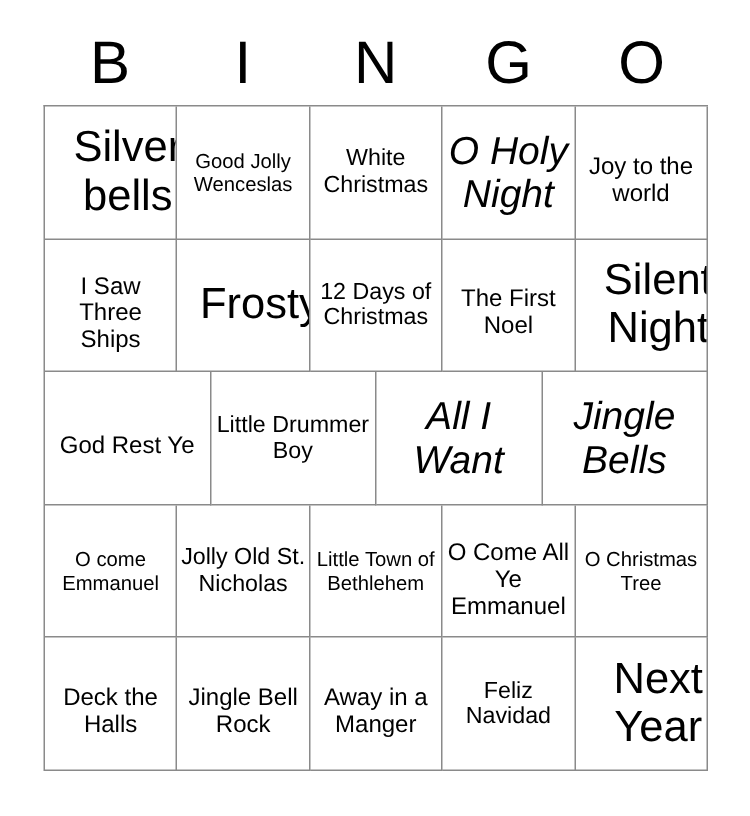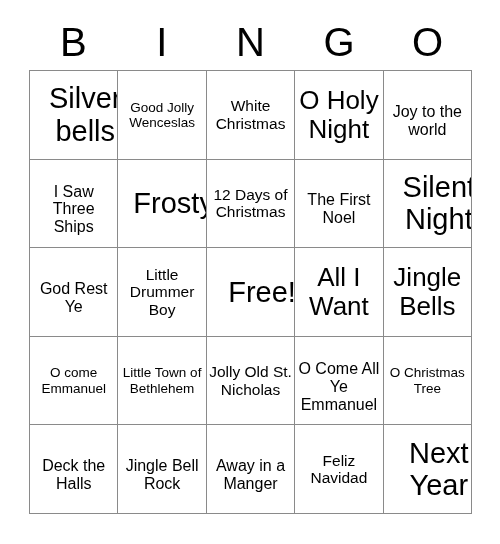--- a/index.html
+++ b/index.html
@@ -60,21 +60,21 @@
     overflow: hidden;
   }
   .cell-text {
     display: block;
     width: 100%;
     line-height: 1.12;
     word-wrap: break-word;
     color: #000000;
   }
   .size-xl .cell-text { font-size: 29px; margin-left: 23px; }
-  .size-lg .cell-text { font-size: 26px; }
+  .size-lg .cell-text { font-size: 26px; font-style: italic; }
   .size-md .cell-text { font-size: 16px; margin-top: 12px; }
   .size-sm .cell-text { font-size: 15.5px; }
   .size-xs .cell-text { font-size: 13.5px; }
 </style>
 </head>
 <body>
 
 <div id="card">
 
   <div id="header-row">
@@ -120,39 +120,36 @@
           <span class="cell-text">Silent Night</span>
         </div>
       </div>
       <div class="grid-row">
         <div class="cell size-md">
           <span class="cell-text">God Rest Ye</span>
         </div>
         <div class="cell size-sm">
           <span class="cell-text">Little Drummer Boy</span>
         </div>
-        <div class="cell size-xl">
-          <span class="cell-text">Free!</span>
-        </div>
         <div class="cell size-lg">
           <span class="cell-text">All I Want</span>
         </div>
         <div class="cell size-lg">
           <span class="cell-text">Jingle Bells</span>
         </div>
       </div>
       <div class="grid-row">
         <div class="cell size-xs">
           <span class="cell-text">O come Emmanuel</span>
         </div>
+        <div class="cell size-sm">
+          <span class="cell-text">Jolly Old St. Nicholas</span>
+        </div>
         <div class="cell size-xs">
           <span class="cell-text">Little Town of Bethlehem</span>
-        </div>
-        <div class="cell size-sm">
-          <span class="cell-text">Jolly Old St. Nicholas</span>
         </div>
         <div class="cell size-md">
           <span class="cell-text">O Come All Ye Emmanuel</span>
         </div>
         <div class="cell size-xs">
           <span class="cell-text">O Christmas Tree</span>
         </div>
       </div>
       <div class="grid-row">
         <div class="cell size-md">

